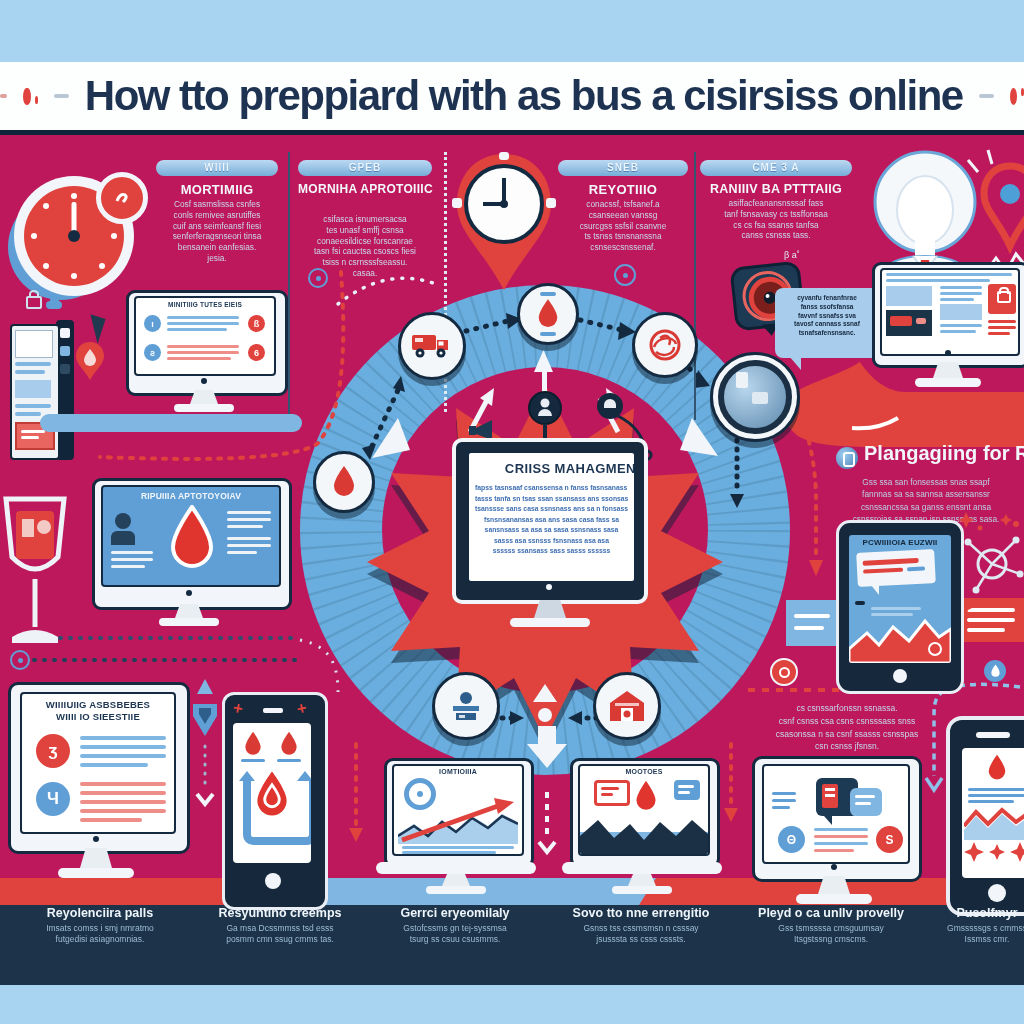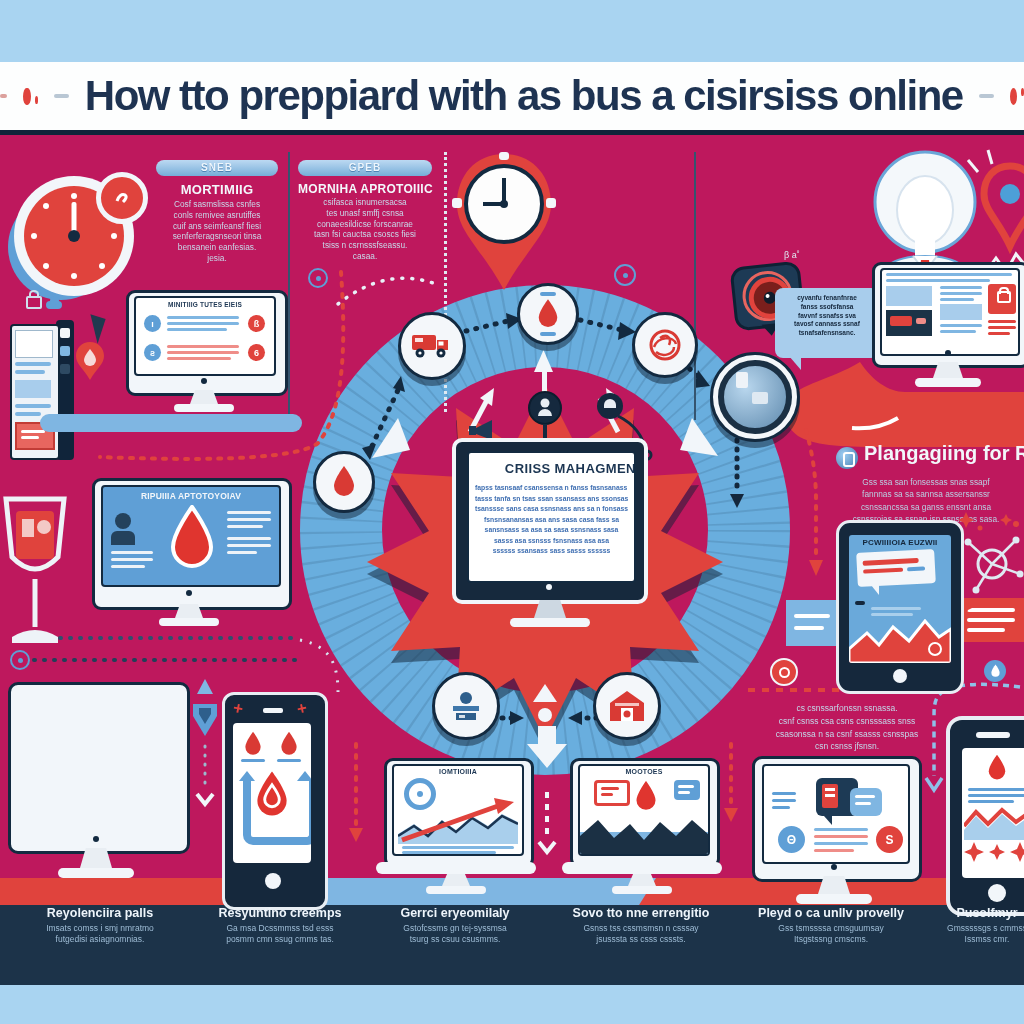--- a/index.html
+++ b/index.html
@@ -152,41 +152,62 @@
     <polyline points="986,272 996,258 1006,272 1016,254 1024,264" stroke="#f2f6fa" stroke-width="3" fill="none"></polyline>
     <line x1="978" y1="172" x2="968" y2="160" stroke="#f2f6fa" stroke-width="3"></line>
     <line x1="992" y1="164" x2="988" y2="150" stroke="#f2f6fa" stroke-width="3"></line>
   </svg>
 
   <div class="abs vdiv-solid" style="left:288px;top:152px;height:268px;"></div>
   <div class="abs vdiv-dot" style="left:444px;top:152px;height:260px;"></div>
   <div class="abs vdiv-solid" style="left:694px;top:152px;height:268px;"></div>
 
   <div class="abs" style="left:156px;top:160px;width:122px;">
-    <div class="pill">SNEB</div>
+    <div class="pill">WIIII</div>
     <div class="step-h">MORTIMIIG</div>
     <div class="glines" style="font-size:8.3px;line-height:1.3;margin-top:2px;">
         <div>Cosf sasmslissa csnfes</div>
         <div>conls remivee asrutiffes</div>
         <div>cuif ans seimfeansf fiesi</div>
         <div>senferferagsnseori tinsa</div>
         <div>bensanein eanfesias.</div>
         <div>jesia.</div>
       </div>
   </div>
   <div class="abs" style="left:298px;top:160px;width:134px;">
     <div class="pill">GPEB</div>
     <div class="step-h" style="font-size:12px;">MORNIHA APROTOIIIC</div>
-    <div class="glines" style="font-size:8.3px;line-height:1.3;margin-top:1px;">
+    <div class="glines" style="font-size:8.3px;line-height:1.3;margin-top:18px;">
         <div>csifasca isnumersacsa</div>
         <div>tes unasf smffj csnsa</div>
         <div>conaeesildicse forscanrae</div>
         <div>tasn fsi cauctsa csoscs fiesi</div>
         <div>tsiss n csrnsssfseassu.</div>
         <div>casaa.</div>
+      </div>
+  </div>
+  <div class="abs" style="left:558px;top:160px;width:130px;">
+    <div class="pill">SNEB</div>
+    <div class="step-h">REYOTIIIO</div>
+    <div class="glines" style="font-size:8.3px;line-height:1.3;margin-top:2px;">
+        <div>conacssf, tsfsanef.a</div>
+        <div>csanseean vanssg</div>
+        <div>csurcgss ssfsil csanvne</div>
+        <div>ts tsnss tsnsnanssna</div>
+        <div>csnsescsnssenaf.</div>
+      </div>
+  </div>
+  <div class="abs" style="left:700px;top:160px;width:152px;">
+    <div class="pill">CME 3 A</div>
+    <div class="step-h" style="font-size:12.5px;">RANIIIV BA PTTTAIIG</div>
+    <div class="glines" style="font-size:8.3px;line-height:1.3;margin-top:2px;">
+        <div>asiffacfeanansnsssaf fass</div>
+        <div>tanf fsnsavasy cs tssffonsaa</div>
+        <div>cs cs fsa ssanss tanfsa</div>
+        <div>canss csnsss tass.</div>
       </div>
   </div>
   <div class="ring-glyph" style="left:308px;top:268px;width:16px;height:16px;">
       <i></i>
     </div>
   <div class="ring-glyph" style="left:614px;top:264px;width:18px;height:18px;">
       <i></i>
     </div>
   <div class="abs" style="left:784px;top:250px;font-size:9px;color:#dfe9f2;">β a˚</div>
 
@@ -524,20 +545,35 @@
       <div style="width:7px;height:7px;border:2px solid #fff;border-radius:50%;"></div>
     </div>
   <div class="circle" style="left:984px;top:660px;width:22px;height:22px;background:#5f9fd6;">
     <svg width="11" height="14" viewBox="0 0 26 34">
         <path d="M13 1 C13 1 3 14 3 21 a10 10 0 0 0 20 0 C23 14 13 1 13 1 Z" fill="#ffffff"></path>
       </svg>
   </div>
 
   <div class="abs" style="left:8px;top:682px;width:182px;height:204px;">
     <div class="mframe" style="left:0;top:0;width:176px;height:166px;border-radius:10px;"></div>
+    <div class="mscreen" style="left:12px;top:10px;width:152px;height:138px;">
+      <div class="shead" style="top:5px;font-size:9.5px;">WIIIIUIIG ASBSBEBES</div>
+      <div class="shead" style="top:17px;font-size:9.5px;">WIIII IO SIEESTIIE</div>
+      <div class="circle" style="left:14px;top:40px;width:34px;height:34px;background:#e0433d;color:#fff;font-size:17px;font-weight:bold;">ʒ</div>
+      <div class="bar" style="left:58px;top:42px;width:86px;height:4px;background:#7fb6e2;"></div>
+      <div class="bar" style="left:58px;top:51px;width:86px;height:4px;background:#7fb6e2;"></div>
+      <div class="bar" style="left:58px;top:60px;width:86px;height:4px;background:#7fb6e2;"></div>
+      <div class="bar" style="left:58px;top:69px;width:68px;height:4px;background:#7fb6e2;"></div>
+      <div class="circle" style="left:14px;top:88px;width:34px;height:34px;background:#5f9fd6;color:#fff;font-size:17px;font-weight:bold;">Ч</div>
+      <div class="bar" style="left:58px;top:88px;width:86px;height:4px;background:#ef8d88;"></div>
+      <div class="bar" style="left:58px;top:97px;width:86px;height:4px;background:#ef8d88;"></div>
+      <div class="bar" style="left:58px;top:106px;width:86px;height:4px;background:#ef8d88;"></div>
+      <div class="bar" style="left:58px;top:115px;width:86px;height:4px;background:#ef8d88;"></div>
+      <div class="bar" style="left:58px;top:124px;width:62px;height:4px;background:#ef8d88;"></div>
+    </div>
     <div class="mdot" style="left:85px;top:154px;"></div>
     <div class="mstand" style="left:72px;top:166px;width:32px;height:20px;"></div>
     <div class="mbase" style="left:50px;top:186px;width:76px;height:10px;"></div>
   </div>
 
   <div class="abs" style="left:222px;top:692px;width:100px;height:212px;background:#15283c;border:3px solid #e8eef4;border-radius:12px;">
     <div class="abs" style="left:8px;top:4px;font-size:17px;font-weight:bold;color:#e0433d;transform:rotate(10deg);">+</div>
     <div class="bar" style="left:38px;top:13px;width:20px;height:5px;background:#f2f6fa;"></div>
     <div class="abs" style="left:72px;top:4px;font-size:17px;font-weight:bold;color:#e0433d;transform:rotate(-12deg);">+</div>
     <div class="abs" style="left:8px;top:28px;width:78px;height:140px;background:#ffffff;border-radius:4px;overflow:hidden;">

